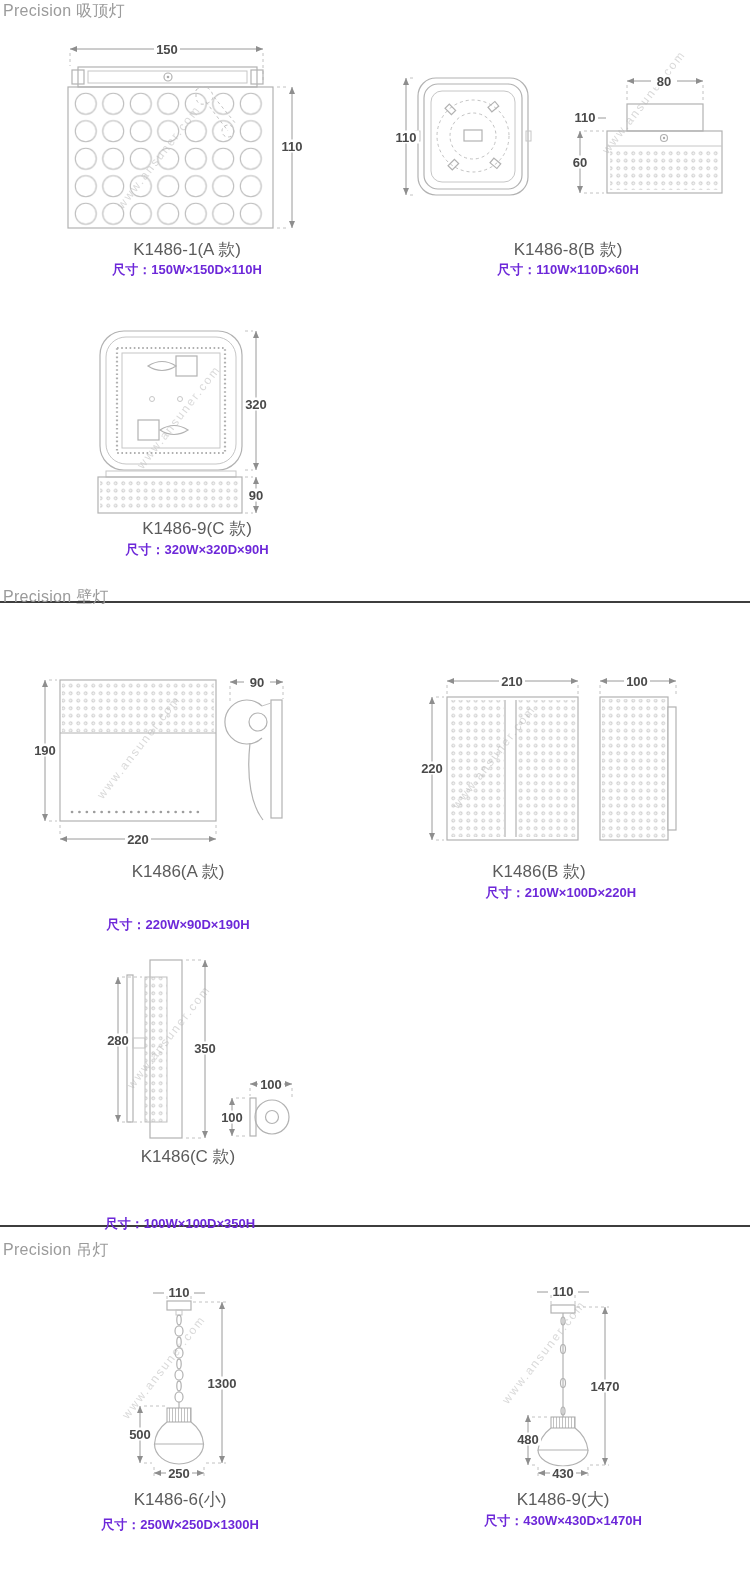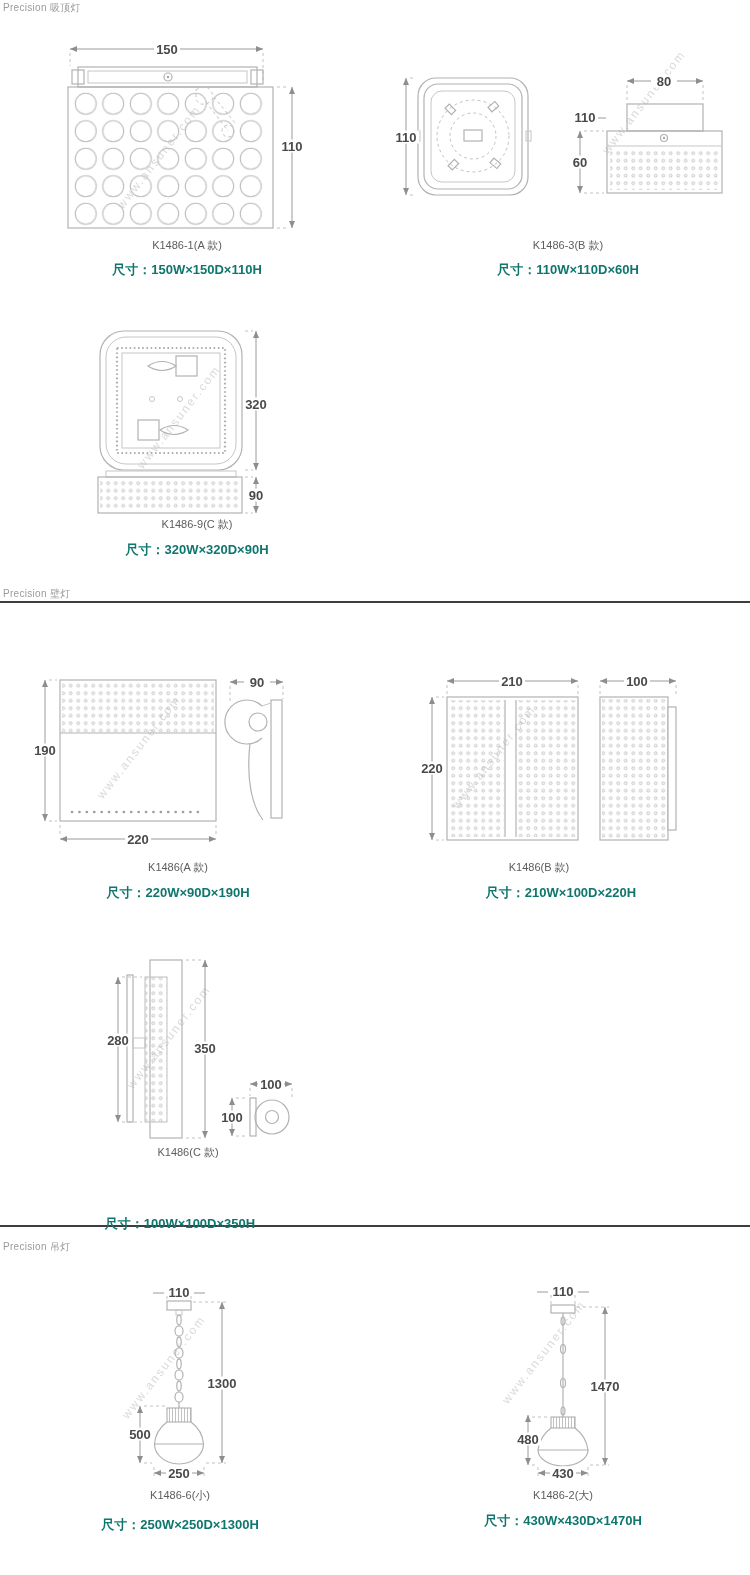--- a/index.html
+++ b/index.html
@@ -1,21 +1,21 @@
 <!DOCTYPE html>
 <html><head>
 <meta charset="utf-8">
 <style>
   html,body{margin:0;padding:0;background:#fff}
   .page{position:relative;width:750px;height:1575px;background:#fff;overflow:hidden;
         font-family:"Liberation Sans",sans-serif}
-  .heading{position:absolute;left:3px;font-size:10px;color:#9b9b9b;letter-spacing:.3px;white-space:nowrap}
+  .heading{position:absolute;left:3px;font-size:16px;color:#9b9b9b;letter-spacing:.3px;white-space:nowrap}
   .divider{position:absolute;left:0;width:750px;height:2px;background:#3d3d3d}
-  .cap{position:absolute;transform:translateX(-50%);font-size:11px;color:#5c5c5c;white-space:nowrap}
-  .sz{position:absolute;transform:translateX(-50%);font-size:13px;font-weight:bold;color:#0f766e;white-space:nowrap}
+  .cap{position:absolute;transform:translateX(-50%);font-size:17px;color:#5c5c5c;white-space:nowrap}
+  .sz{position:absolute;transform:translateX(-50%);font-size:13px;font-weight:bold;color:#6d28d9;white-space:nowrap}
   .wm{position:absolute;font-size:12px;color:rgba(120,120,120,.28);transform:rotate(-52deg);
       letter-spacing:2px;white-space:nowrap;pointer-events:none}
   svg.draw{position:absolute;left:0;top:0}
   svg .ln{fill:none;stroke:#b2b2b2;stroke-width:1.2}
   svg .lnt{fill:none;stroke:#c6c6c6;stroke-width:1}
   svg .dim{fill:none;stroke:#9a9a9a;stroke-width:1}
   svg .ext{fill:none;stroke:#c2c2c2;stroke-width:1;stroke-dasharray:3 3}
   svg .mask{fill:#ffffff}
   svg .dimtxt{font-family:"Liberation Sans",sans-serif;font-size:13px;font-weight:bold;
               fill:#4a4a4a;text-anchor:middle}
@@ -297,30 +297,30 @@
       <line class="dim" x1="538" y1="1473" x2="588" y2="1473" marker-start="url(#mS)" marker-end="url(#mE)"></line>
       <rect class="mask" x="550" y="1466.5" width="26" height="13"></rect>
       <text class="dimtxt" x="563" y="1477.5">430</text>
       <line class="ext" x1="538" y1="1467" x2="538" y2="1476"></line>
       <line class="ext" x1="588" y1="1467" x2="588" y2="1476"></line>
     </g>
   </svg>
 
   <div class="cap" style="left:187px;top:238px">K1486-1(A 款)</div>
   <div class="sz" style="left:187px;top:261px">尺寸：150W×150D×110H</div>
-  <div class="cap" style="left:568px;top:238px">K1486-3(B 款)</div>
+  <div class="cap" style="left:568px;top:238px">K1486-8(B 款)</div>
   <div class="sz" style="left:568px;top:261px">尺寸：110W×110D×60H</div>
   <div class="cap" style="left:197px;top:517px">K1486-9(C 款)</div>
   <div class="sz" style="left:197px;top:541px">尺寸：320W×320D×90H</div>
 
   <div class="cap" style="left:178px;top:860px">K1486(A 款)</div>
-  <div class="sz" style="left:178px;top:884px">尺寸：220W×90D×190H</div>
+  <div class="sz" style="left:178px;top:916px">尺寸：220W×90D×190H</div>
   <div class="cap" style="left:539px;top:860px">K1486(B 款)</div>
   <div class="sz" style="left:561px;top:884px">尺寸：210W×100D×220H</div>
   <div class="cap" style="left:188px;top:1145px">K1486(C 款)</div>
   <div class="sz" style="left:180px;top:1215px">尺寸：100W×100D×350H</div>
 
   <div class="cap" style="left:180px;top:1488px">K1486-6(小)</div>
   <div class="sz" style="left:180px;top:1516px">尺寸：250W×250D×1300H</div>
-  <div class="cap" style="left:563px;top:1488px">K1486-2(大)</div>
+  <div class="cap" style="left:563px;top:1488px">K1486-9(大)</div>
   <div class="sz" style="left:563px;top:1512px">尺寸：430W×430D×1470H</div>
 
 </div>
 
 </body></html>

